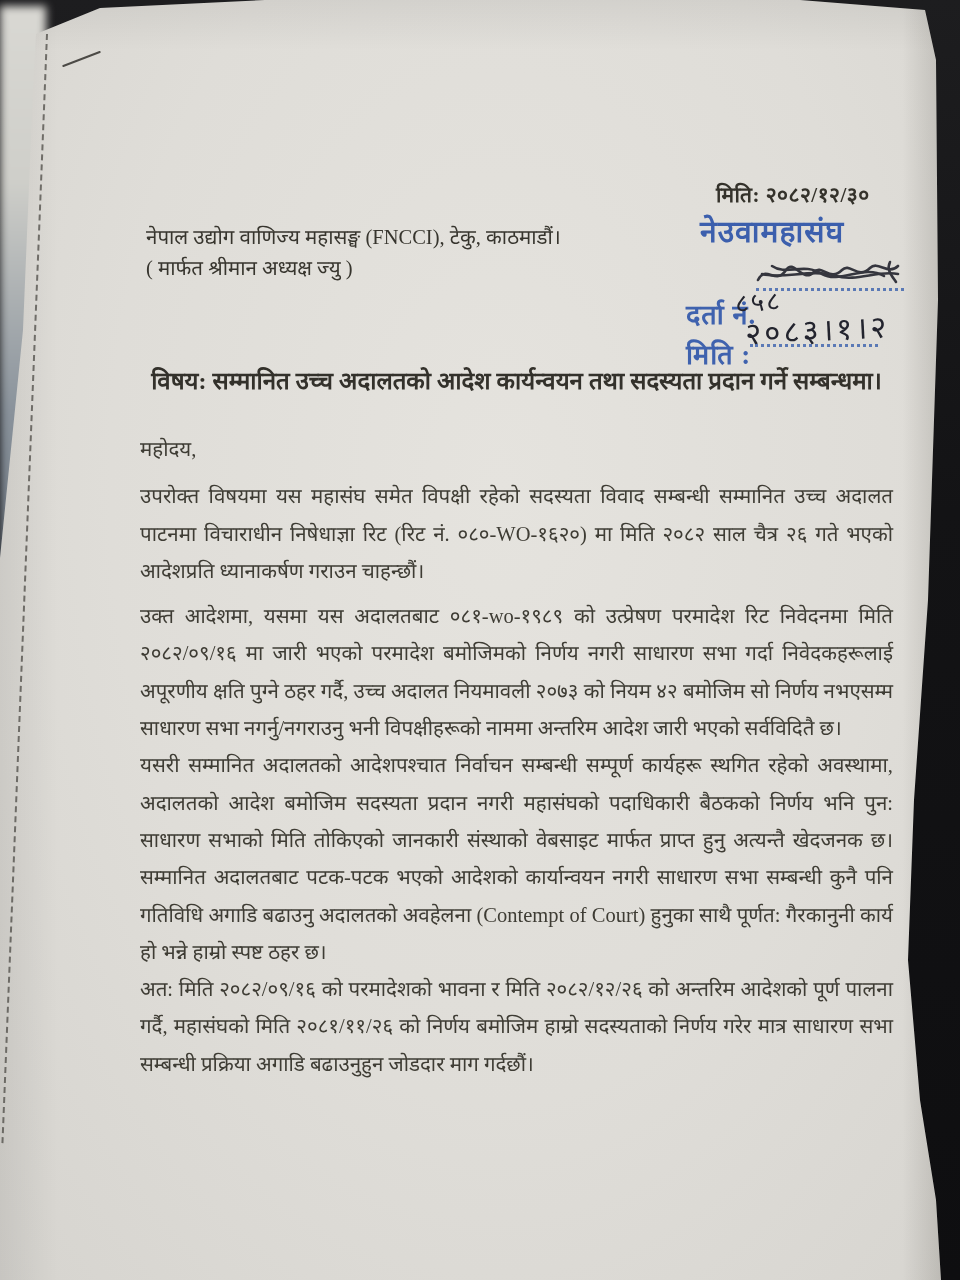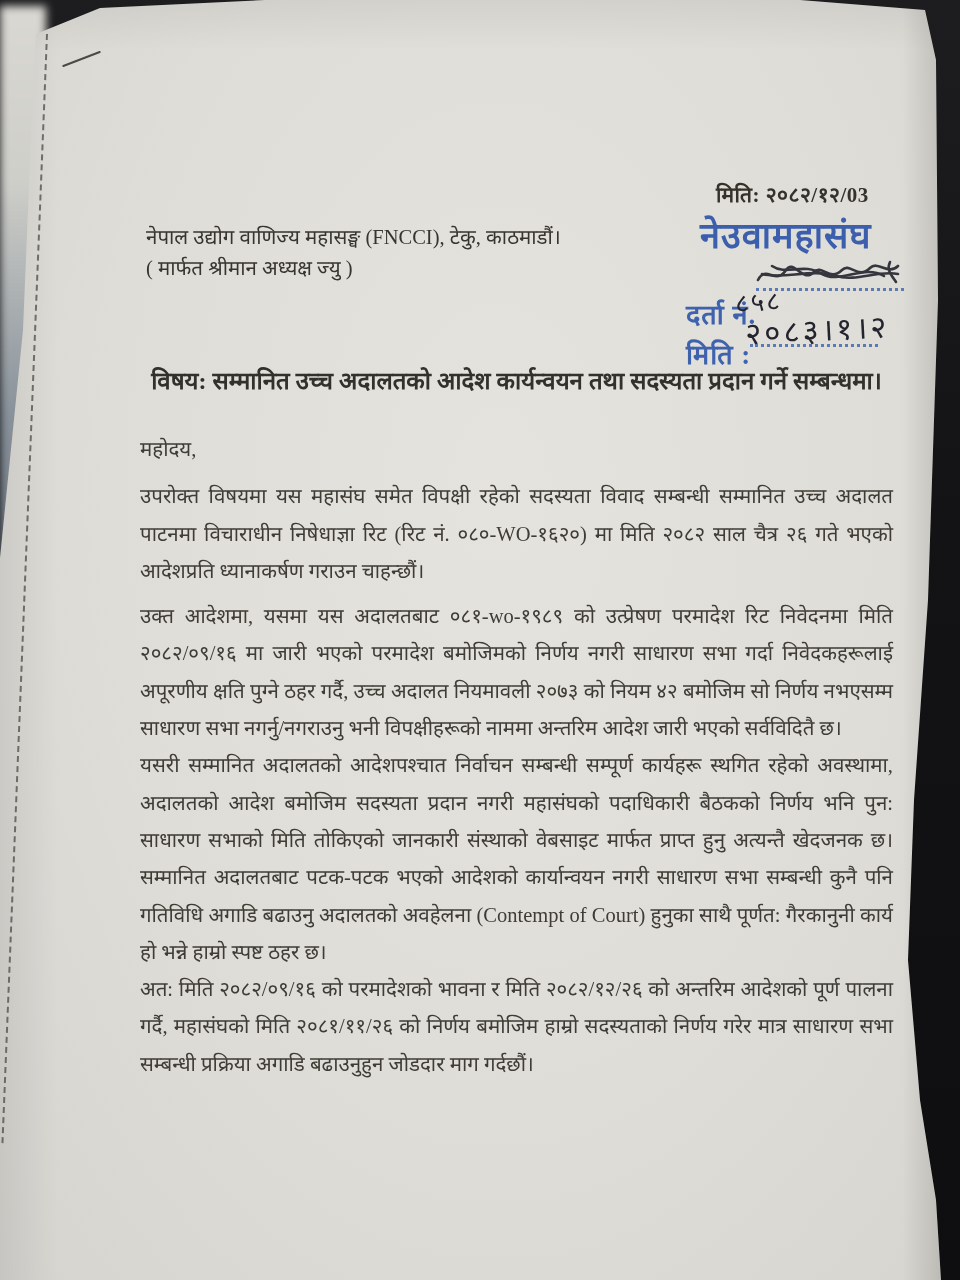--- a/index.html
+++ b/index.html
@@ -43,21 +43,21 @@
     background:#4c4a46;transform:rotate(-21deg);border-radius:2px;
   }
   
   .typed-date{
     position:absolute;left:716px;top:180px;
     font-size:21px;font-weight:700;color:#34322b;letter-spacing:.5px;
   }
   
   .stamp-org{
     position:absolute;left:700px;top:210px;
-    font-size:36px;font-weight:700;color:#3c5fad;letter-spacing:1px;
+    font-size:30px;font-weight:700;color:#3c5fad;letter-spacing:1px;
   }
   .stamp-label{
     font-size:27px;font-weight:700;color:#3f62ae;letter-spacing:1px;margin-top:35px;
   }
   .stamp-reg-label{position:absolute;left:686px;top:260px;}
   .stamp-date-label{position:absolute;left:686px;top:300px;}
   .dotted-line{
     position:absolute;height:0;border-bottom:3px dotted #4468b0;opacity:.85;
   }
   .reg-dots{left:756px;top:288px;width:148px;}
@@ -94,21 +94,21 @@
 
 <div class="photo">
 
   <div class="backdrop-left"></div>
 
   <div class="paper">
 
     <div class="perforation"></div>
     <div class="pencil-mark"></div>
 
-    <div class="typed-date">मिति: २०८२/१२/03</div>
+    <div class="typed-date">मिति: २०८२/१२/३०</div>
 
     <div class="stamp-org">नेउवामहासंघ</div>
 
     <div class="stamp-label stamp-reg-label">दर्ता नं.</div>
 
     <svg class="scribble" width="152" height="40" viewBox="0 0 152 40">
       <g fill="none" stroke="#23242e" stroke-width="2.6" stroke-linecap="round" opacity="0.9">
         <path d="M6,24 C14,8 24,30 34,14 C42,2 50,28 62,16 C70,8 78,26 90,14 C98,6 106,24 118,12 C126,4 136,20 146,10"></path>
         <path d="M10,18 C30,24 60,12 84,20 C104,26 126,14 146,18"></path>
         <path d="M20,10 C34,20 52,6 70,18 C88,28 112,8 132,20"></path>

